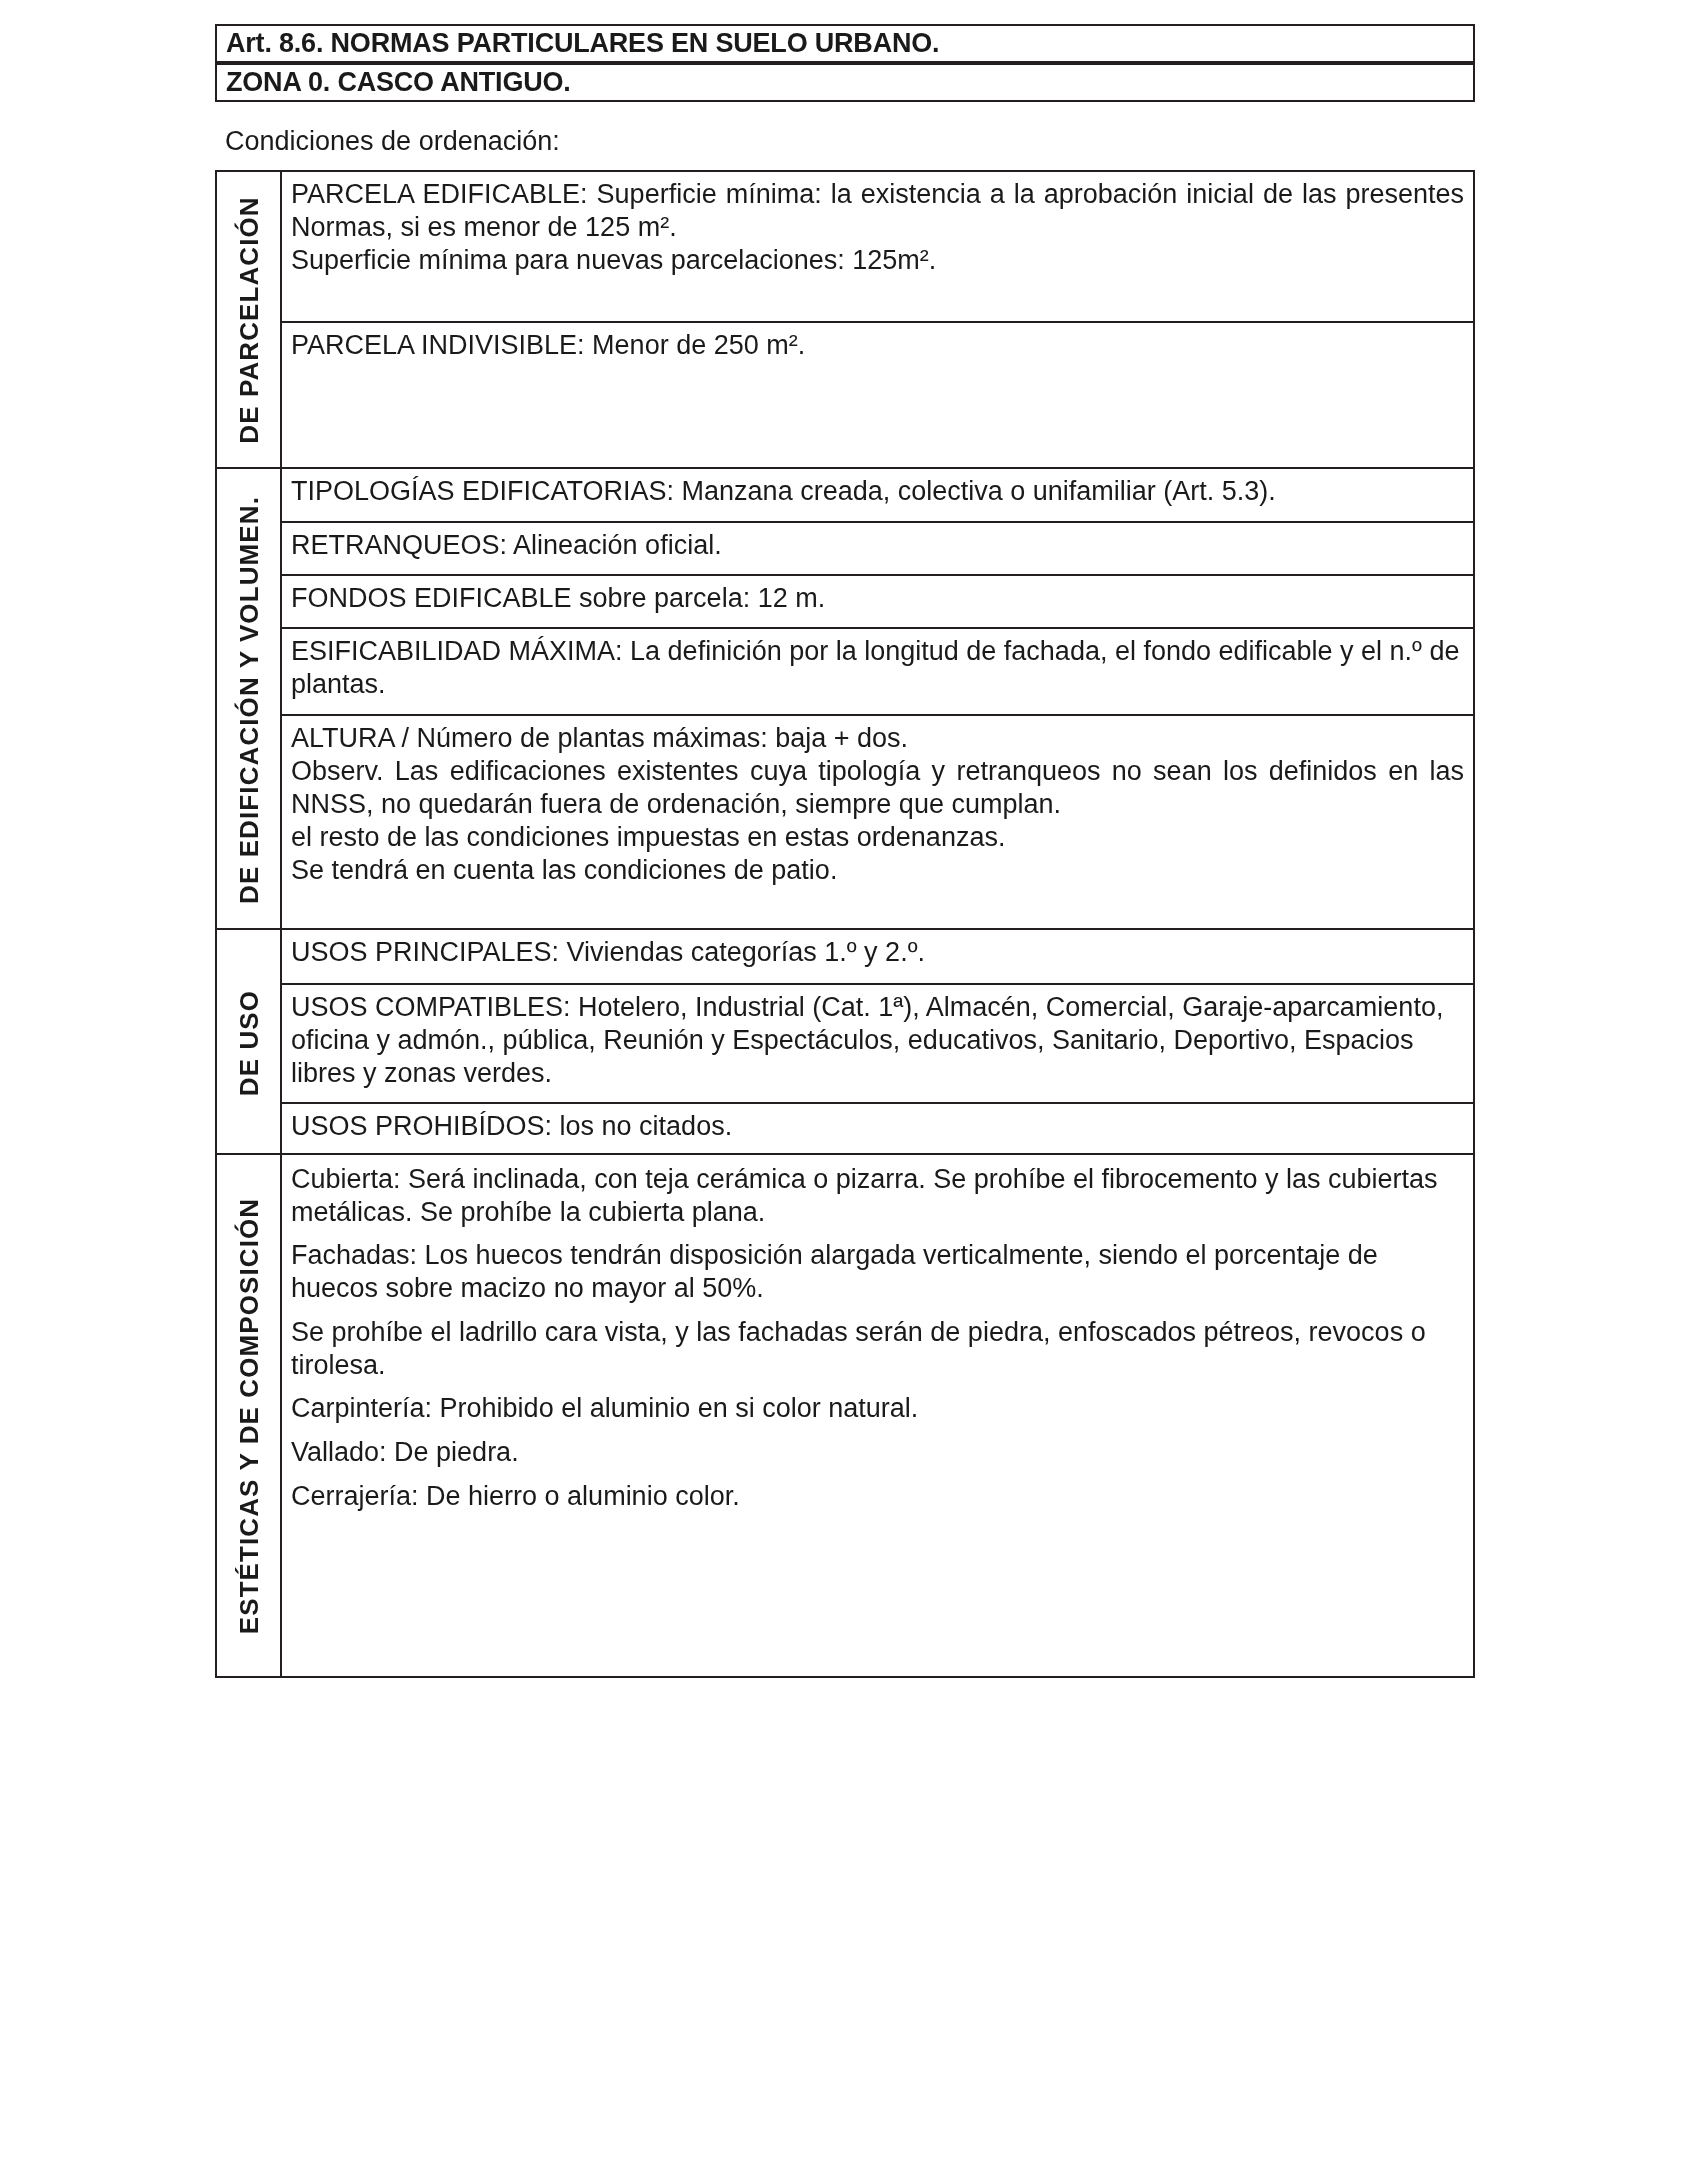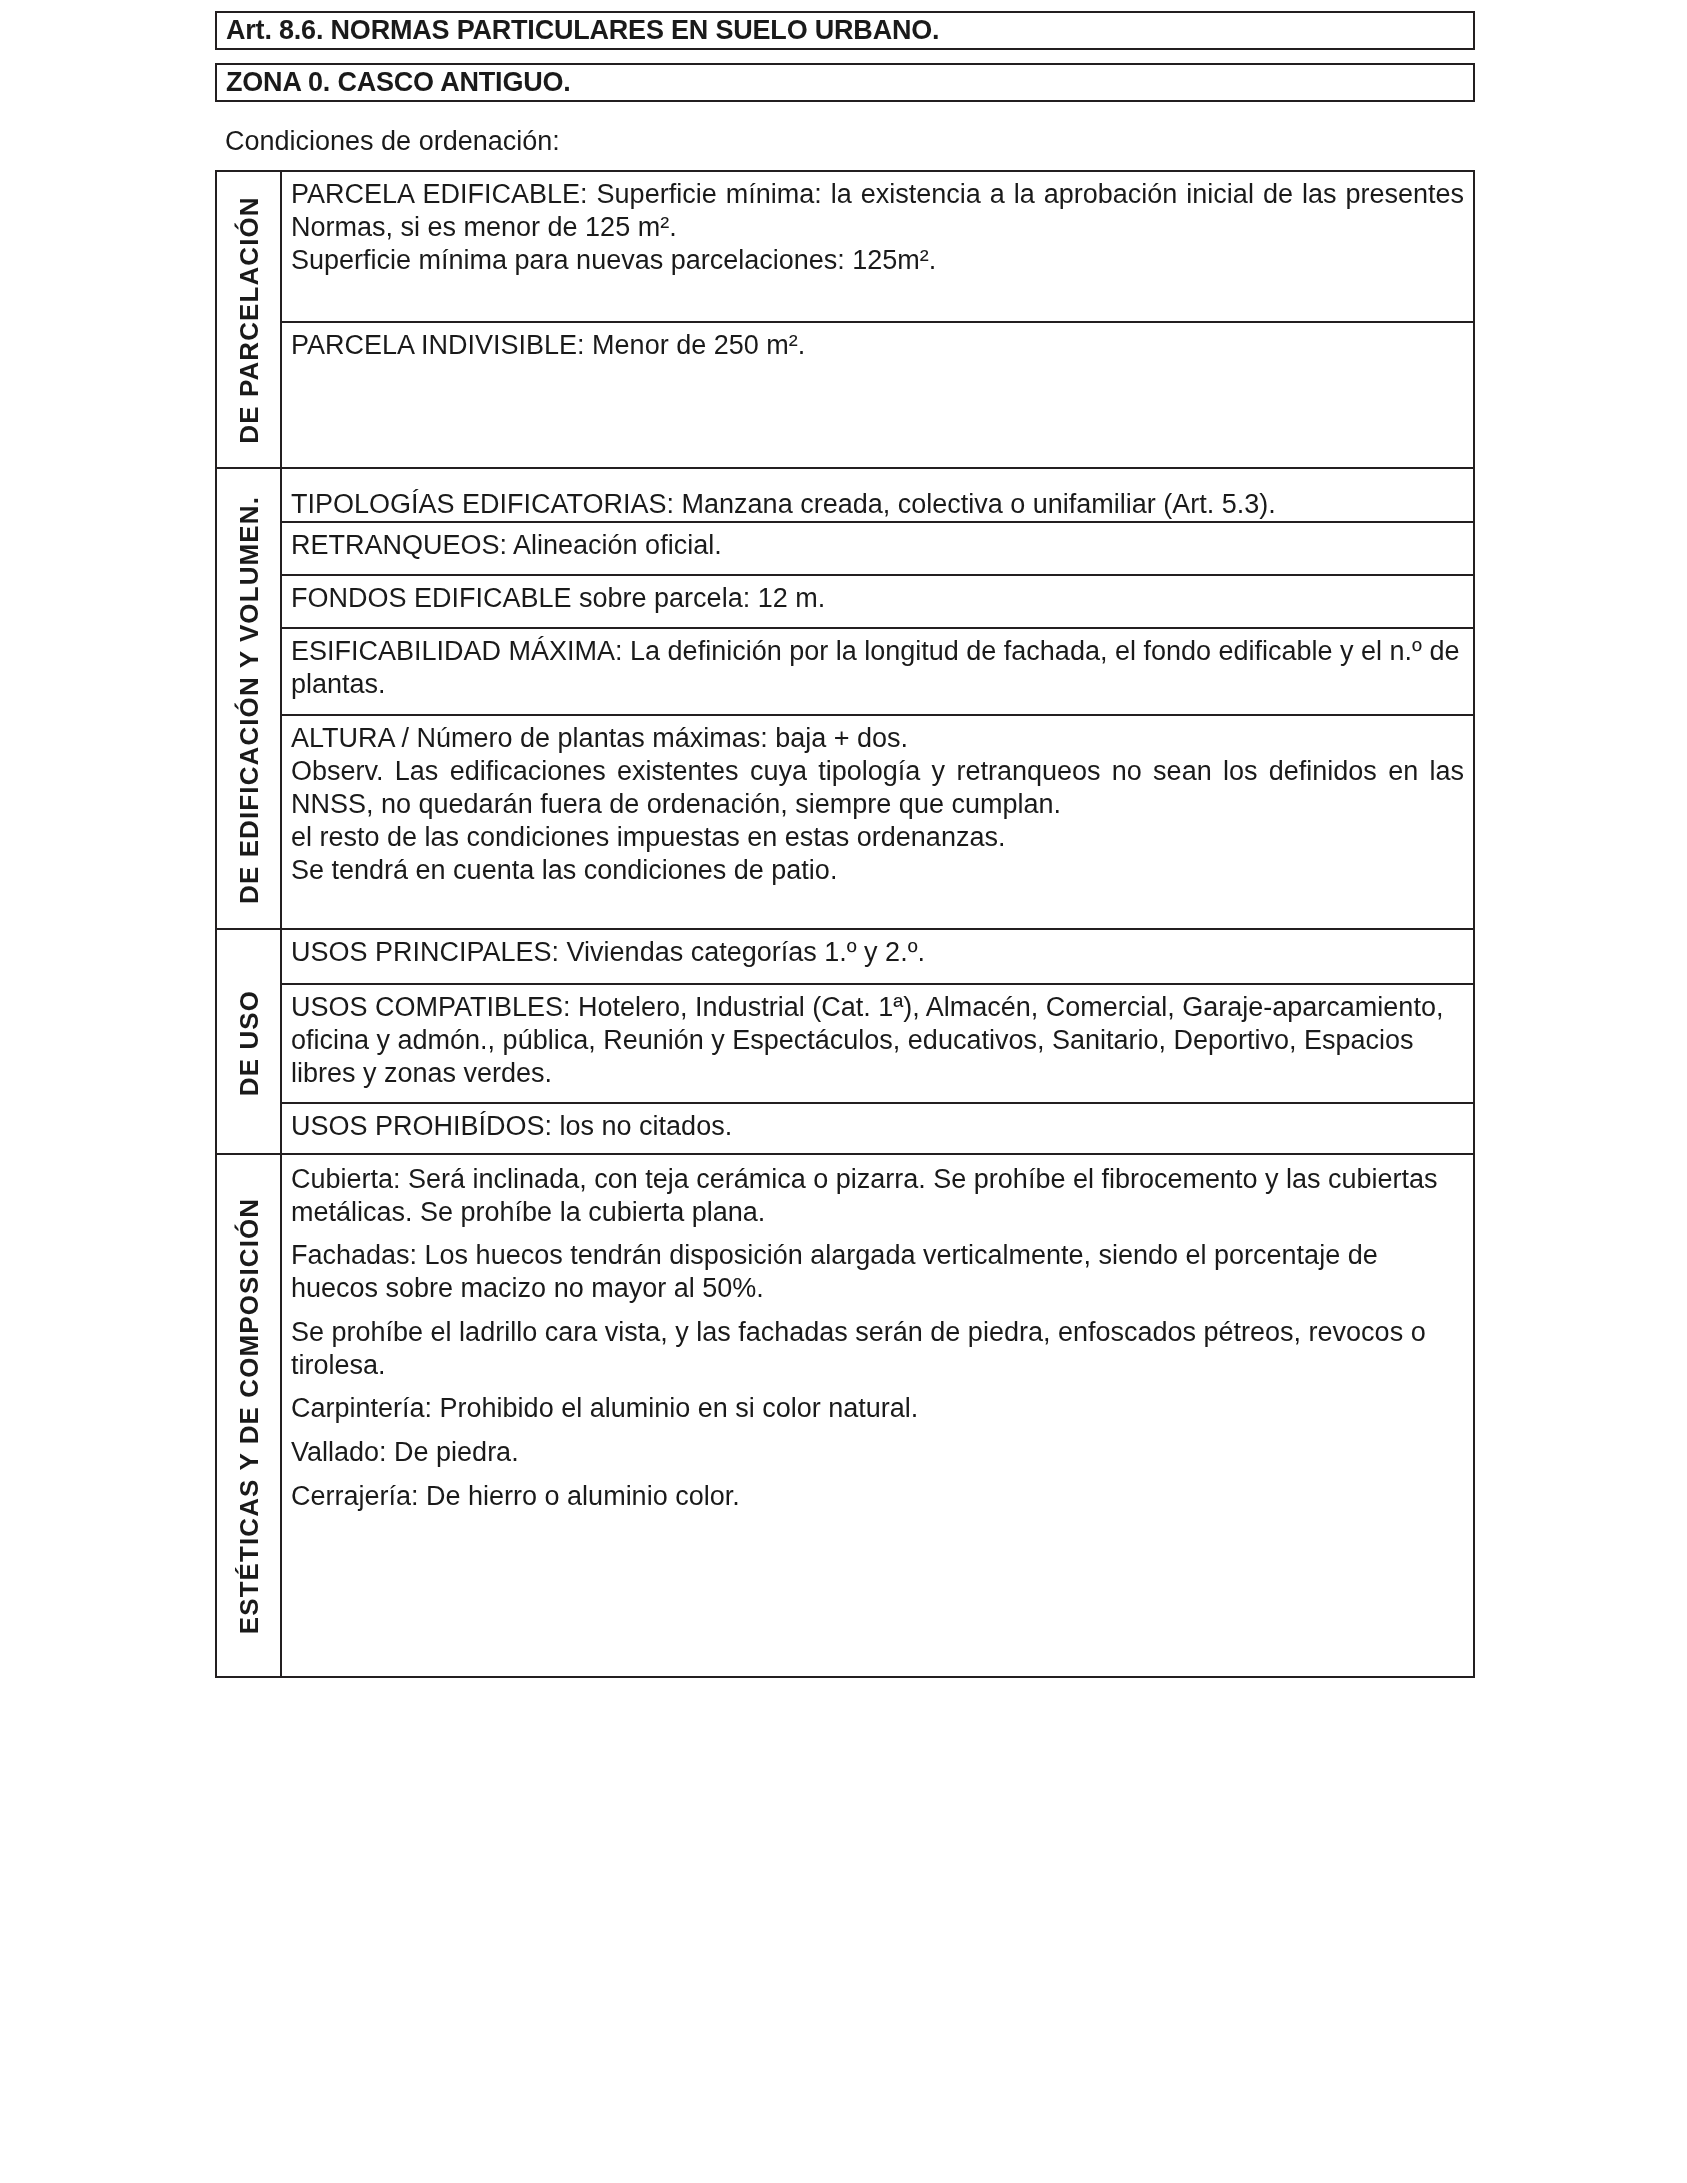--- a/index.html
+++ b/index.html
@@ -3,21 +3,21 @@
 <meta charset="utf-8">
 <style>
   html, body { margin: 0; padding: 0; background: #ffffff; }
   body { width: 1688px; height: 2183px; position: relative; overflow: hidden;
          font-family: "Liberation Sans", "DejaVu Sans", sans-serif; color: #1a1a1a; }
   .page { position: absolute; left: 0; top: 0; width: 1688px; height: 2183px; }
 
   .header-box { position: absolute; left: 215px; width: 1260px; border: 2.3px solid #231f20;
                 box-sizing: border-box; display: flex; align-items: center; padding-left: 9px;
                 font-weight: bold; font-size: 27px; letter-spacing: -0.2px; }
-  .header-title { top: 11px; height: 39px; }
+  .header-title { top: 24px; height: 39px; }
   .header-zona { top: 63px; height: 39px; }
 
   .condiciones { position: absolute; left: 225px; top: 126px; font-size: 27px; }
 
   .main-table { position: absolute; left: 215px; top: 170px; width: 1260px; height: 1508px;
                 border: 2.3px solid #231f20; box-sizing: border-box; }
   .section { position: absolute; left: 0; width: 100%; box-sizing: border-box; border-top: 2.3px solid #231f20; }
   .section.first { border-top: none; }
   .side-label { position: absolute; left: 0; top: 0; bottom: 0; width: 65px;
                 border-right: 2.3px solid #231f20; box-sizing: border-box; overflow: hidden; }
@@ -57,21 +57,21 @@
           <p>PARCELA INDIVISIBLE: Menor de 250 m².</p>
         </div>
       </div>
     </div>
 
     <div class="section" style="top:295px; height:463px;">
       <div class="side-label">
         <span>DE EDIFICACIÓN Y VOLUMEN.</span>
       </div>
       <div class="cells">
-        <div class="cell first" style="top:13px; height:53px;">
+        <div class="cell first" style="top:0; height:53px;">
           <p>TIPOLOGÍAS EDIFICATORIAS: Manzana creada, colectiva o unifamiliar (Art. 5.3).</p>
         </div>
         <div class="cell" style="top:52px; height:43px;">
           <p>RETRANQUEOS: Alineación oficial.</p>
         </div>
         <div class="cell" style="top:105px; height:53px;">
           <p>FONDOS EDIFICABLE sobre parcela: 12 m.</p>
         </div>
         <div class="cell" style="top:158px; height:73px;">
           <p>ESIFICABILIDAD MÁXIMA: La definición por la longitud de fachada, el fondo edificable y el n.º de plantas.</p>

